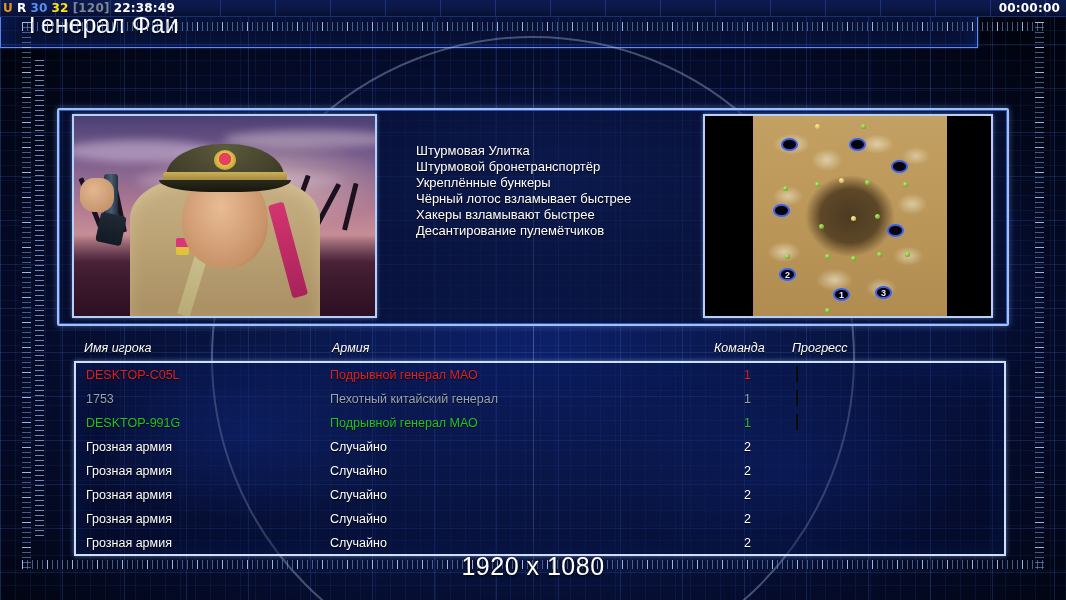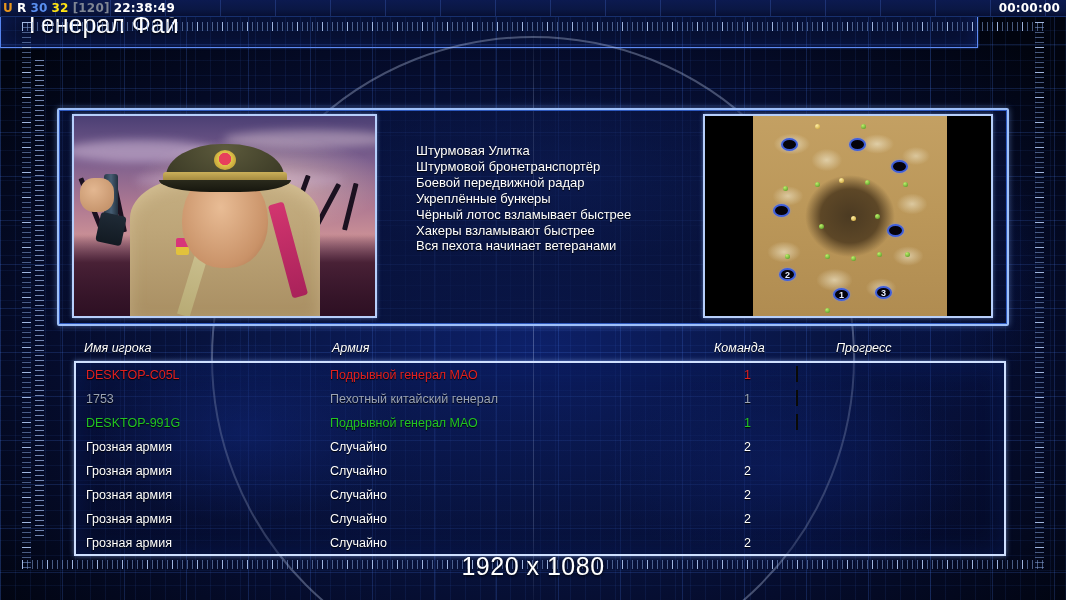--- a/index.html
+++ b/index.html
@@ -397,25 +397,24 @@
     <div class="pistol">
       <div class="barrel"></div>
       <div class="grip"></div>
     </div>
     <div class="hand"></div>
   </div>
 
   <div id="desc-list">
     <div class="line">Штурмовая Улитка</div>
     <div class="line">Штурмовой бронетранспортёр</div>
-    <div class="line">Боевой передвижной радар</div>
     <div class="line">Укреплённые бункеры</div>
     <div class="line">Чёрный лотос взламывает быстрее</div>
     <div class="line">Хакеры взламывают быстрее</div>
-    <div class="line">Вся пехота начинает ветеранами</div>
+    <div class="line">Десантирование пулемётчиков</div>
   </div>
 
   <div id="minimap-box">
     <div id="minimap-inner">
       <div class="mm-dot gold" style="left:62px; top:8px;"></div>
       <div class="mm-dot" style="left:108px; top:8px;"></div>
       <div class="mm-dot" style="left:30px; top:70px;"></div>
       <div class="mm-dot" style="left:62px; top:66px;"></div>
       <div class="mm-dot gold" style="left:86px; top:62px;"></div>
       <div class="mm-dot" style="left:112px; top:64px;"></div>
@@ -438,21 +437,21 @@
       <div class="mm-start" style="left:26px; top:152px;">2</div>
       <div class="mm-start" style="left:80px; top:172px;">1</div>
       <div class="mm-start" style="left:122px; top:170px;">3</div>
     </div>
   </div>
 
   <div id="table-head">
     <div class="th" style="left:6px;">Имя игрока</div>
     <div class="th" style="left:254px;">Армия</div>
     <div class="th" style="left:636px;">Команда</div>
-    <div class="th" style="left:758px;">Прогресс</div>
+    <div class="th" style="left:714px;">Прогресс</div>
   </div>
 
   <div id="table-panel">
 
     <div class="trow" style="top: 0px; color: rgb(224, 32, 32);">
       <span class="c-name">DESKTOP-C05L</span>
       <span class="c-army">Подрывной генерал МАО</span>
       <span class="c-team">1</span>
       <span class="c-prog"><span class="progbar"></span></span>
     </div>

